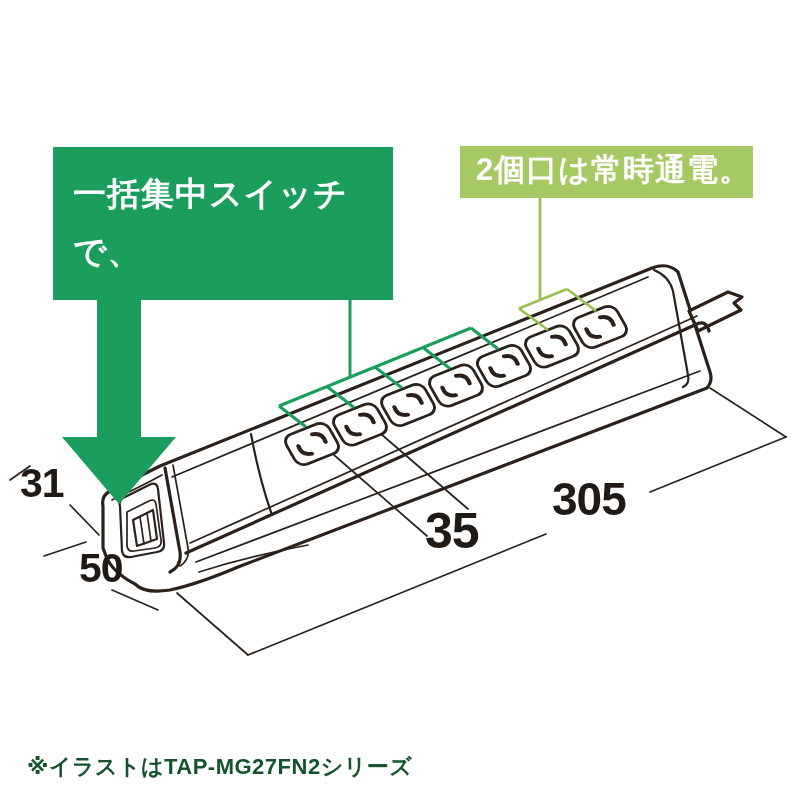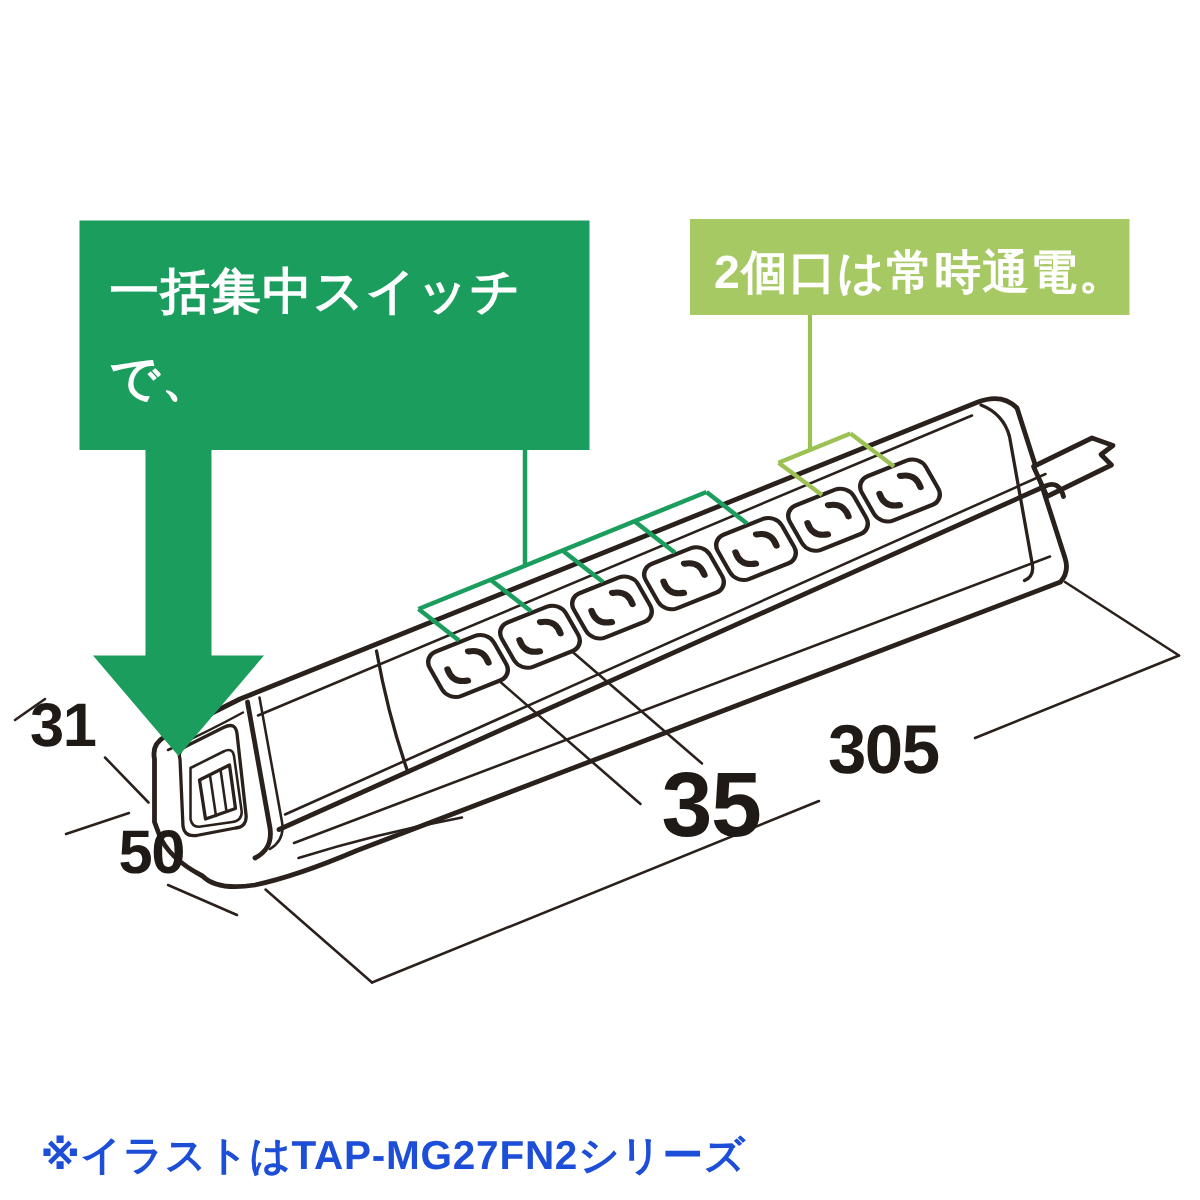--- a/index.html
+++ b/index.html
@@ -25,36 +25,36 @@
   .garrow{fill:var(--dark-green);}
   .overlay{position:absolute;z-index:2;}
   .callout-box{
     background:var(--dark-green);color:#fff;font-weight:700;
     left:53px;top:147px;width:340px;height:153px;
     padding:18px 0 0 20px;box-sizing:border-box;
     font-size:33px;line-height:58px;letter-spacing:1px;
   }
   .callout-box2{
     background:var(--light-green);color:#fff;font-weight:700;
-    left:460px;top:146px;width:293px;height:64px;
-    padding:12px 0 0 16px;box-sizing:border-box;
+    left:460px;top:146px;width:293px;height:52px;
+    padding:0 0 0 16px;box-sizing:border-box;
     font-size:31px;line-height:48px;letter-spacing:1px;
     white-space:nowrap;
   }
   .dim{
     color:#201a16;font-weight:700;letter-spacing:-1px;
     font-size:41px;line-height:1;
   }
   #dim-31{left:20px;top:463px;}
   #dim-50{left:64px;top:548px;margin-left:15px;}
-  #dim-35{left:441px;top:506px;font-size:61px;}
+  #dim-35{left:425px;top:506px;font-size:50px;}
   #dim-305{left:552px;top:476px;font-size:46px;}
   .footnote{
-    left:27px;top:752px;color:#1d4ed8;font-weight:700;
-    font-size:27px;letter-spacing:0.5px;white-space:nowrap;
+    left:27px;top:752px;color:#14532d;font-weight:700;
+    font-size:22px;letter-spacing:0.5px;white-space:nowrap;
   }
 </style>
 </head>
 <body>
 
 <svg id="art" width="800" height="800" viewBox="0 0 800 800">
 
   <g>
 
     <path class="ink bold wfill" d="M 103,506

